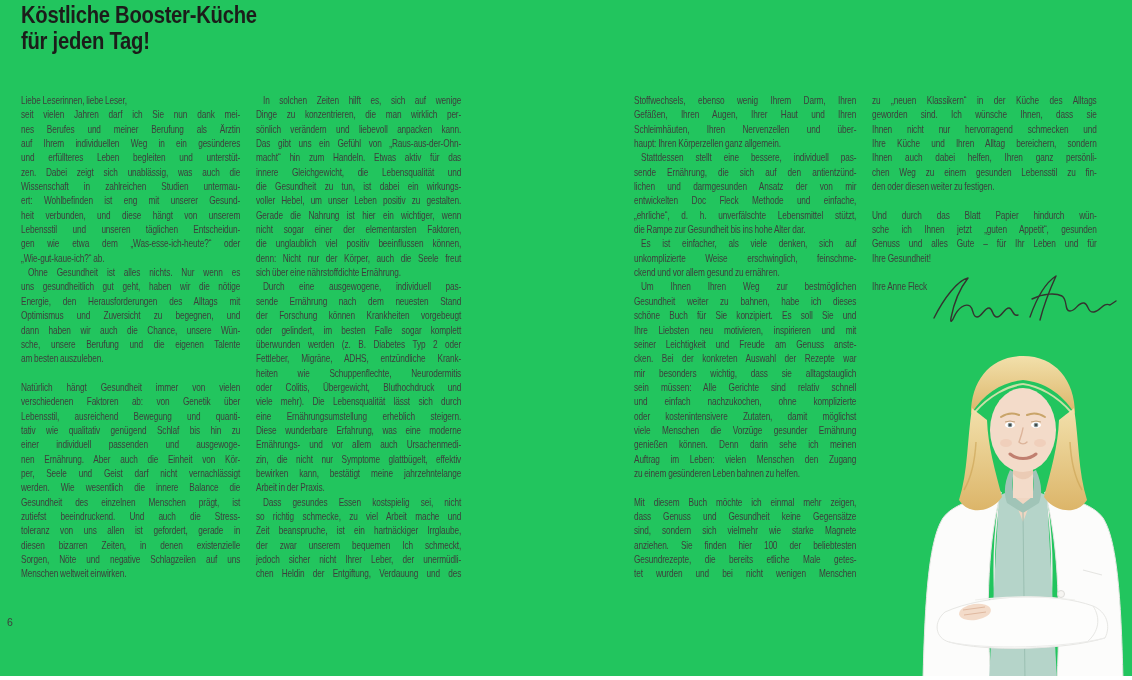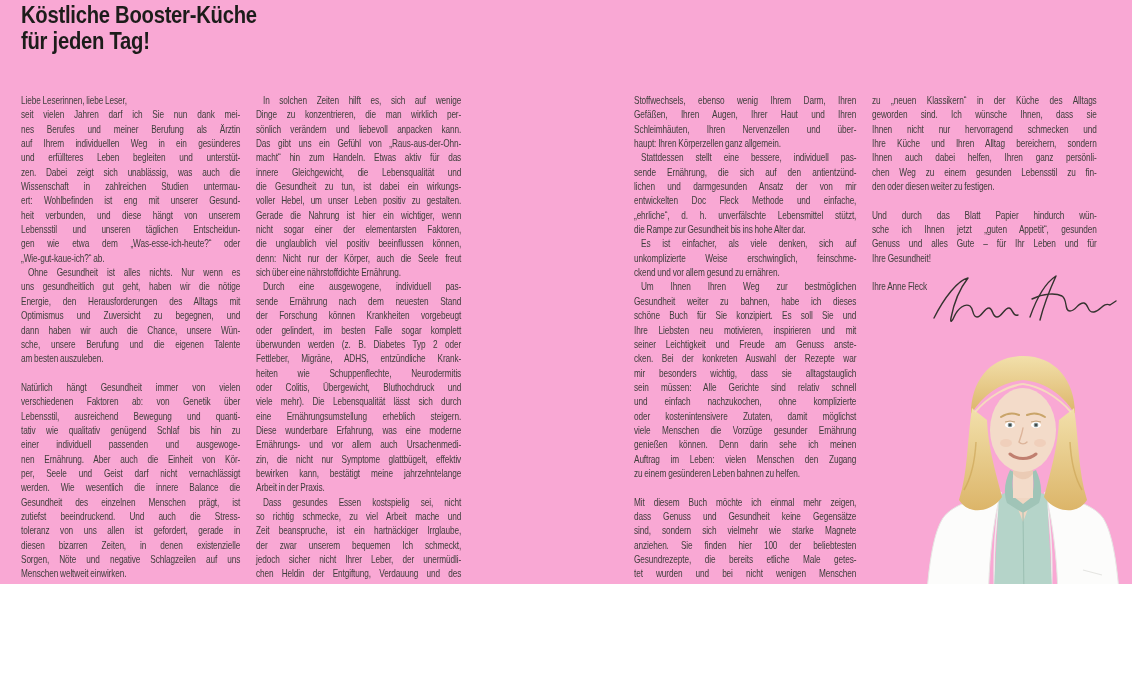--- a/index.html
+++ b/index.html
@@ -1,16 +1,16 @@
 <!DOCTYPE html>
 <html lang="de"><head>
 <meta charset="utf-8">
 <style>
   html,body{margin:0;padding:0;background:#fff;}
-  .page{position:relative;width:1132px;height:584px;background:#f9a8d4;overflow:hidden;
+  .page{position:relative;width:1132px;height:676px;background:#22c55e;overflow:hidden;
         font-family:"Liberation Sans","DejaVu Sans",sans-serif;}
   .title{position:absolute;left:21px;top:2px;font-size:23px;line-height:26px;font-weight:700;
          color:#1c1c1a;letter-spacing:-0.3px;transform:scaleX(0.88);transform-origin:0 0;white-space:nowrap;}
   .col{position:absolute;top:93px;font-size:10.6px;line-height:14.35px;color:#3e3e3c;
        letter-spacing:-0.15px;word-spacing:-0.4px;transform:scaleX(0.78);transform-origin:0 0;}
   .col .line{text-align:justify;text-align-last:justify;height:14.35px;overflow:visible;}
   .col .line.end{text-align-last:left;}
   .col .line.ind{text-indent:9px;}
   .col .gap{height:14.35px;}
   #col1{left:21px;width:281px;}

